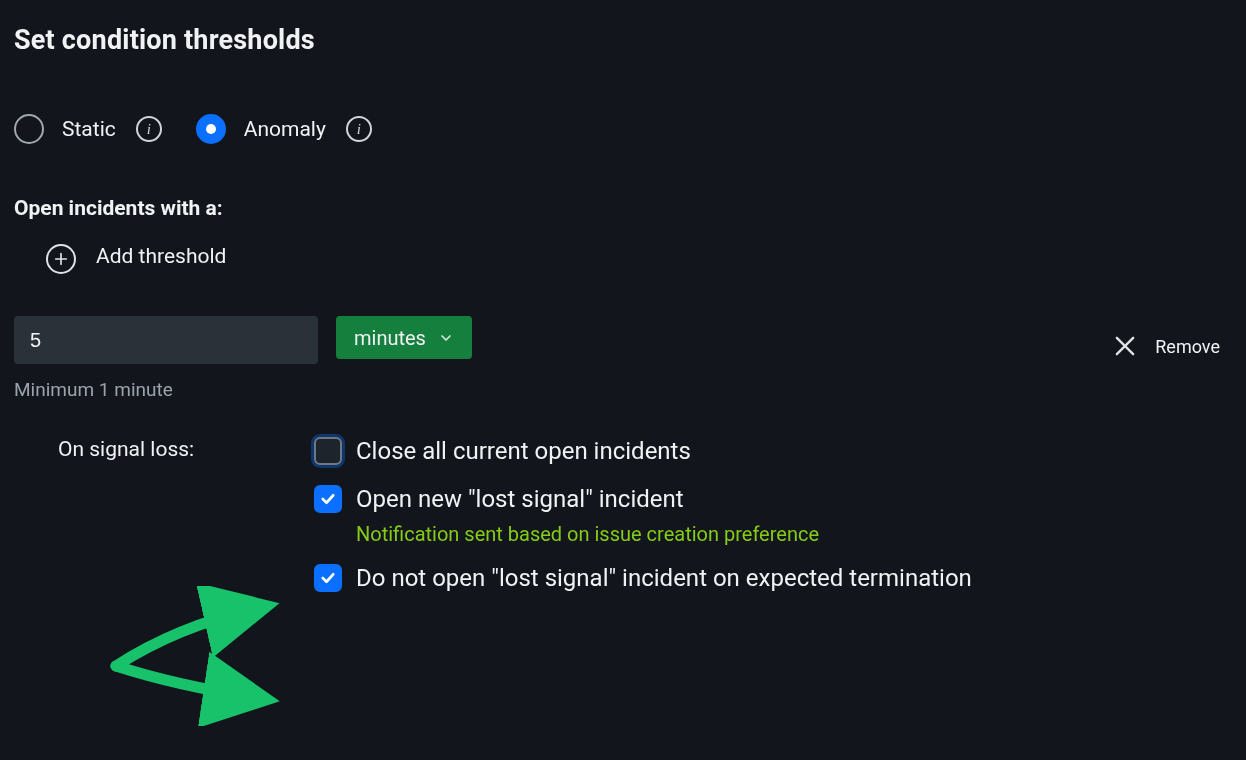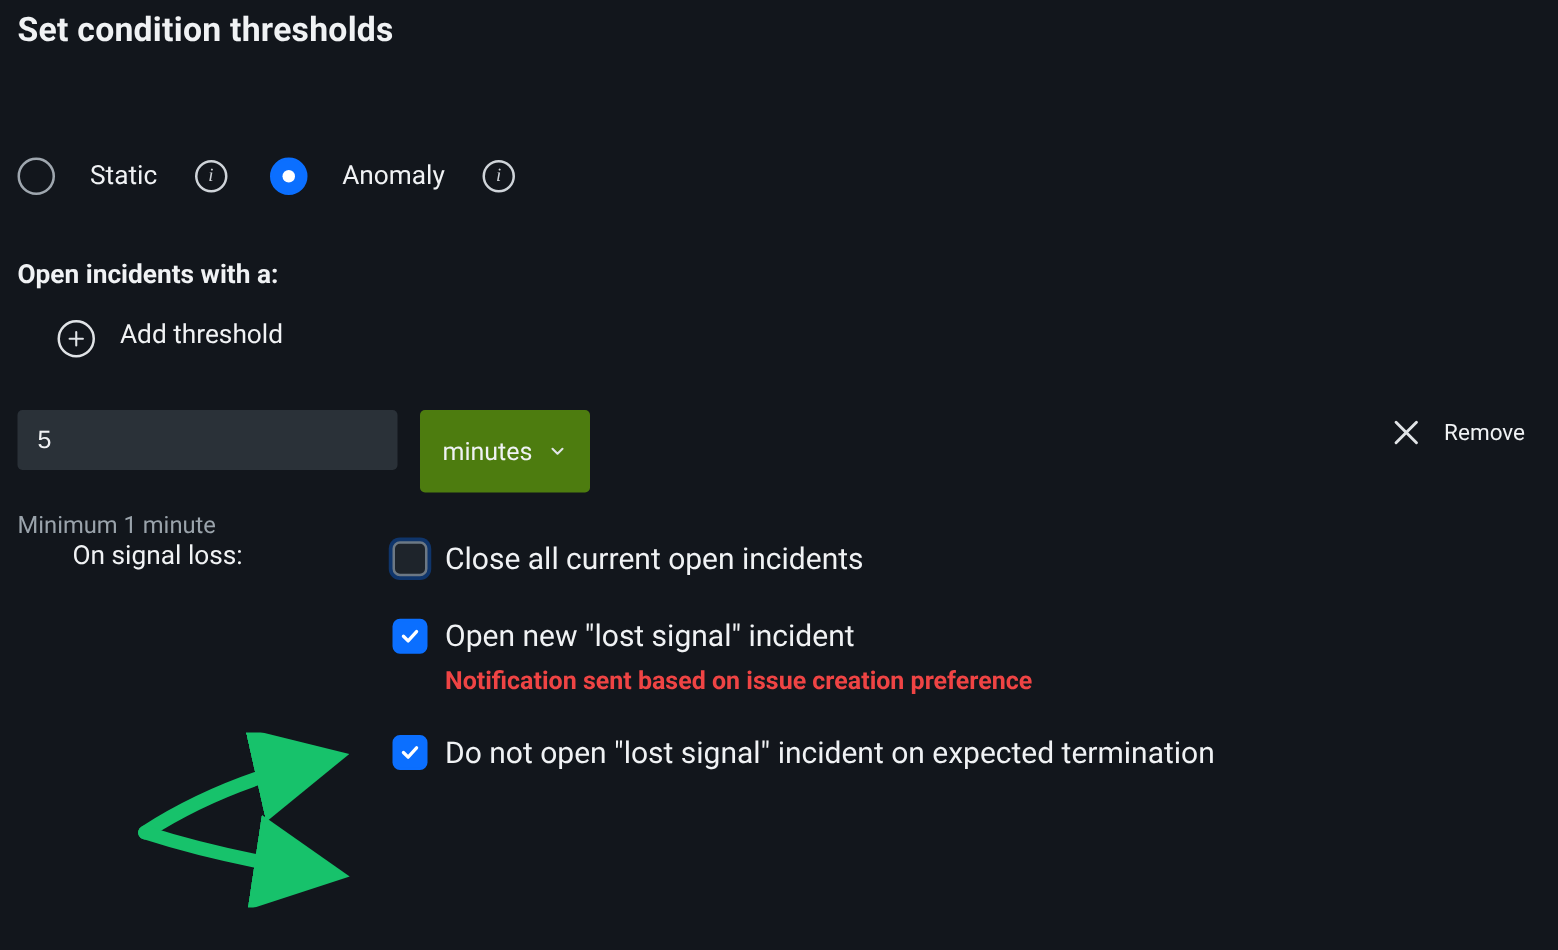--- a/index.html
+++ b/index.html
@@ -5,31 +5,31 @@
   * { box-sizing: border-box; margin: 0; padding: 0; }
   html, body {
     width: 1246px;
     height: 760px;
     background: #12161c;
     color: #f0f2f4;
     font-family: -apple-system, BlinkMacSystemFont, "Segoe UI", Roboto, Helvetica, Arial, sans-serif;
     font-size: 21px;
     overflow: hidden;
   }
-  .container { padding: 8px 14px 0 14px; position: relative; }
+  .container { padding: 24px 14px 0 14px; position: relative; }
   .page-title {
     font-size: 27px;
     font-weight: 700;
     margin-bottom: 58px;
     letter-spacing: 0.2px;
   }
 
   
   .radio-row { display: flex; align-items: center; gap: 34px; margin-bottom: 52px; }
-  .radio-item { display: flex; align-items: center; gap: 28px; cursor: pointer; margin-top: 28px; }
+  .radio-item { display: flex; align-items: center; gap: 18px; cursor: pointer; }
   .radio-outer {
     width: 30px; height: 30px; border-radius: 50%;
     border: 2.5px solid #9fa7af;
     display: flex; align-items: center; justify-content: center;
     flex-shrink: 0;
   }
   .radio-outer.selected {
     background: #0b6fff;
     border-color: #0b6fff;
   }
@@ -90,36 +90,36 @@
   .num-input {
     width: 304px; height: 48px;
     background: #2a3138;
     border: none; outline: none;
     color: #f0f2f4;
     font-size: 20px;
     padding: 0 16px;
     border-radius: 4px;
   }
   .unit-select {
-    height: 66px;
-    background: #4d7c0f;
+    height: 43px;
+    background: #15803d;
     border-radius: 4px;
     display: flex; align-items: center; gap: 12px;
     padding: 0 18px;
     cursor: pointer;
   }
   .unit-select span { font-size: 20px; }
   .chev { width: 16px; height: 16px; }
 
-  .hint { color: #9aa3ab; font-size: 19px; }
+  .hint { color: #9aa3ab; font-size: 19px; margin-bottom: 34px; }
 
   .sigloss-grid {
     display: grid;
     grid-template-columns: 256px 42px 1fr;
-    row-gap: 30px;
+    row-gap: 16px;
     align-items: start;
     padding-left: 44px;
     position: relative;
   }
   .sigloss-label { font-size: 21px; padding-top: 2px; }
   .cb-cell { padding-top: 2px; }
   .cb {
     width: 28px; height: 28px; border-radius: 6px;
     display: flex; align-items: center; justify-content: center;
     cursor: pointer;
@@ -128,21 +128,21 @@
     background: #1e242b;
     border: 2px solid #6c7884;
     box-shadow: 0 0 0 3px rgba(11,111,255,0.35);
   }
   .cb.checked {
     background: #0b6fff;
     border: 2px solid #0b6fff;
   }
   .cb svg { width: 18px; height: 18px; }
   .cb-text { font-size: 24px; line-height: 1.35; }
-  .cb-sub { color: #ef4444; font-size: 20px; margin-top: 6px; font-weight: bold; }
+  .cb-sub { color: #84cc16; font-size: 20px; margin-top: 6px; }
 
   
   .arrows {
     position: absolute;
     left: 108px;
     top: 586px;
     pointer-events: none;
   }
 </style>
 </head>

